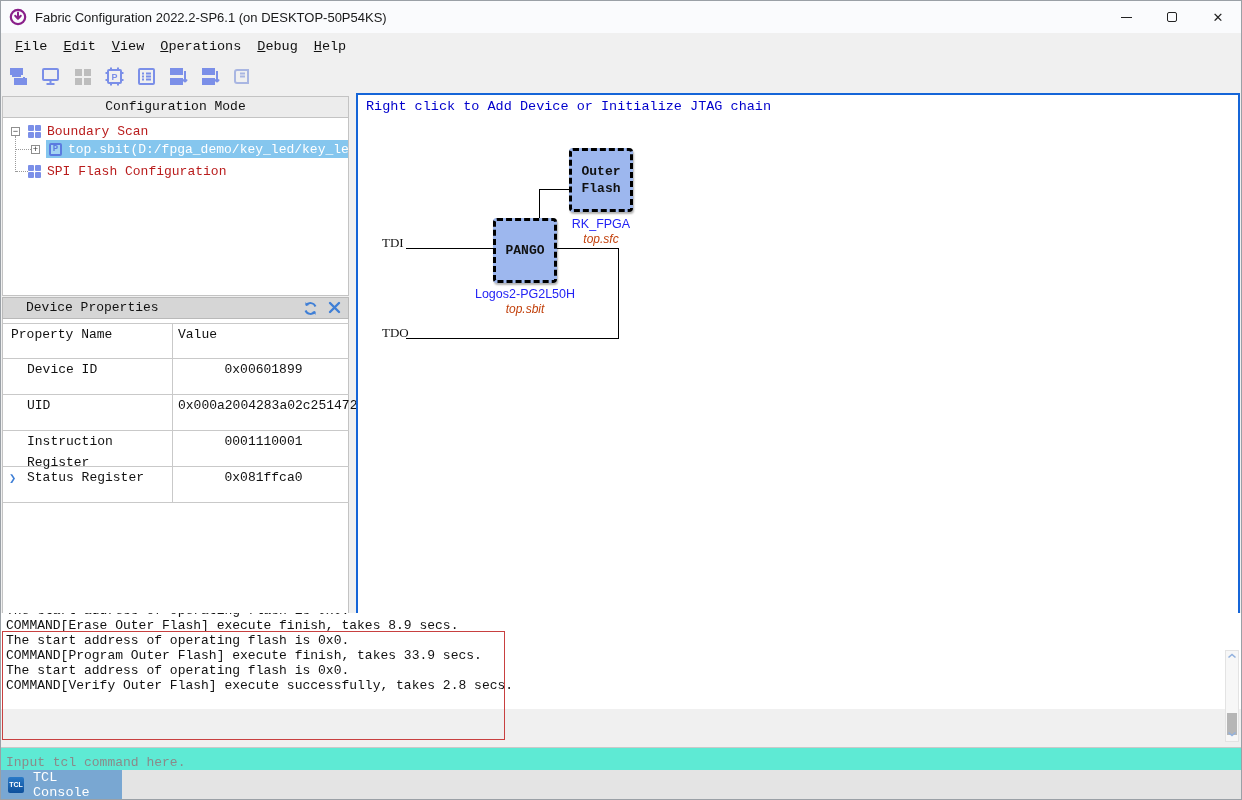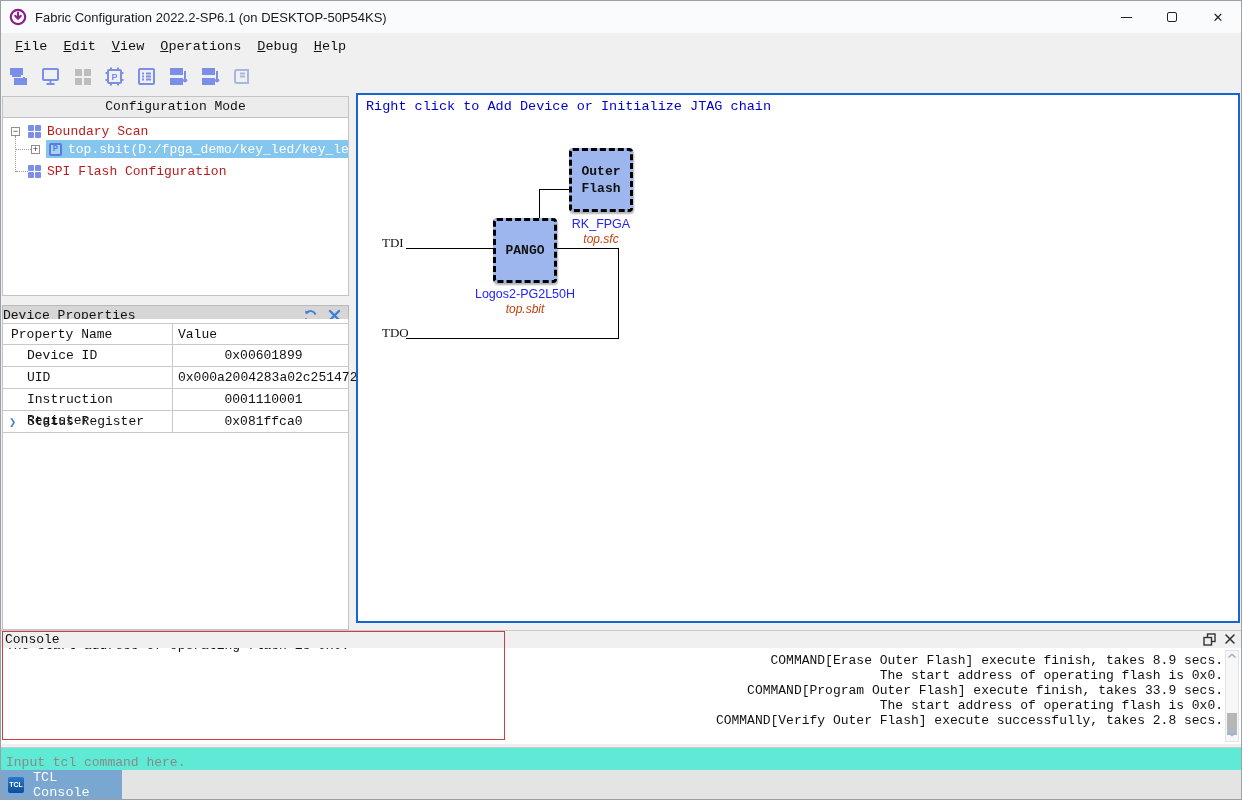--- a/index.html
+++ b/index.html
@@ -39,27 +39,27 @@
   .sel-text { color:#fff; }
   .expbox { position:absolute; width:9px; height:9px; border:1px solid #8f8f8f; background:#fff;
             font-size:9px; line-height:7px; text-align:center; color:#333; font-family:"Liberation Sans",sans-serif; }
   .vdot { position:absolute; width:0; border-left:1px dotted #9a9a9a; }
   .hdot { position:absolute; height:0; border-top:1px dotted #9a9a9a; }
   .sq4 { position:absolute; width:13px; height:13px; }
   .sq4 i { position:absolute; width:6px; height:6px; background:#7b8fe8; border-radius:1px; }
   .chipP { position:absolute; width:13px; height:13px; border:2px solid #5b7be0; border-radius:2px;
            font-size:9px; line-height:9px; text-align:center; color:#5b7be0; font-weight:bold; background:rgba(255,255,255,.25); }
 
-  .dp-header { position:absolute; left:1px; top:304px; width:347px; height:22px; background:#d6d6d6;
-               border:1px solid #b9b9b9; font-size:13px; line-height:20px; color:#111; padding-left:0; }
+  .dp-header { position:absolute; left:1px; top:296px; width:347px; height:22px; background:#d6d6d6;
+               border:1px solid #b9b9b9; font-size:13px; line-height:20px; color:#111; padding-left:23px; }
   .dp-hicons { position:absolute; right:6px; top:2px; display:flex; gap:8px; }
   .dp-body { position:absolute; left:1px; top:318px; width:347px; height:311px; background:#fff;
              border:1px solid #c3c3c3; border-top:none; }
   .ptable { position:absolute; left:0px; top:4px; width:346px; font-size:13px; color:#111; }
-  .prow { position:relative; height:22px; border-bottom:1px solid #c9c9c9; }
+  .prow { position:relative; height:36px; border-bottom:1px solid #c9c9c9; }
   .prow:first-child { border-top:1px solid #c9c9c9; }
   .pcell-name { position:absolute; left:0; top:0; width:169px; height:100%; line-height:21px; padding-left:24px; }
   .phead .pcell-name { padding-left:8px; }
   .pcell-val { position:absolute; left:169px; top:0; right:0; height:100%; line-height:21px;
                border-left:1px solid #c9c9c9; text-align:center; padding-left:5px; }
   .phead .pcell-val { text-align:left; }
   .expand-chevron { position:absolute; left:6px; top:4px; color:#3f7fd6; font-weight:bold; font-size:12px; }
 
   
   .diagram { position:absolute; left:355px; top:92px; width:884px; height:530px; background:#fff;
@@ -74,21 +74,21 @@
                font-weight:bold; font-size:13px; line-height:17px; color:#111; padding:2px; }
   .dev-label { position:absolute; width:124px; text-align:center; font-family:"Liberation Sans",sans-serif;
                font-size:12.5px; }
   .dev-name { color:#2323f5; }
   .dev-file { color:#c2410c; font-size:12px;font-style:italic; }
 
   
   .console-titlebar { position:absolute; left:0; top:629px; right:0; height:18px; background:#f0f0f0;
                       border-top:1px solid #c9c9c9; font-size:13px; line-height:17px; color:#111; padding-left:4px; }
   .console-ticons { position:absolute; right:5px; top:2px; display:flex; gap:8px; }
-  .console-body { position:absolute; left:0; top:647px; right:0; height:96px; background:#fff; overflow:hidden;text-align:right; }
+  .console-body { position:absolute; left:0; top:612px; right:0; height:96px; background:#fff; overflow:hidden; }
   .console-lines { position:absolute; left:5px; top:0; right:18px; font-size:13px; line-height:15px; color:#111; white-space:nowrap; }
   .partial-clip { height:5px; overflow:hidden; position:relative; }
   .partial-clip div { position:absolute; bottom:0; left:0; }
   .console-redbox { position:absolute; left:1px; top:630px; width:503px; height:109px;
                     border:1px solid #c84040; pointer-events:none; z-index:5; }
   .vscroll { position:absolute; right:2px; top:649px; width:14px; height:92px; background:#f7f7f7;
              border:1px solid #e3e3e3; }
   .vscroll .thumb { position:absolute; left:1px; right:1px; top:62px; height:22px; background:#b6b6b6; }
   .scroll-arrow { position:absolute; left:0; right:0; height:10px; display:flex; justify-content:center; }
 

